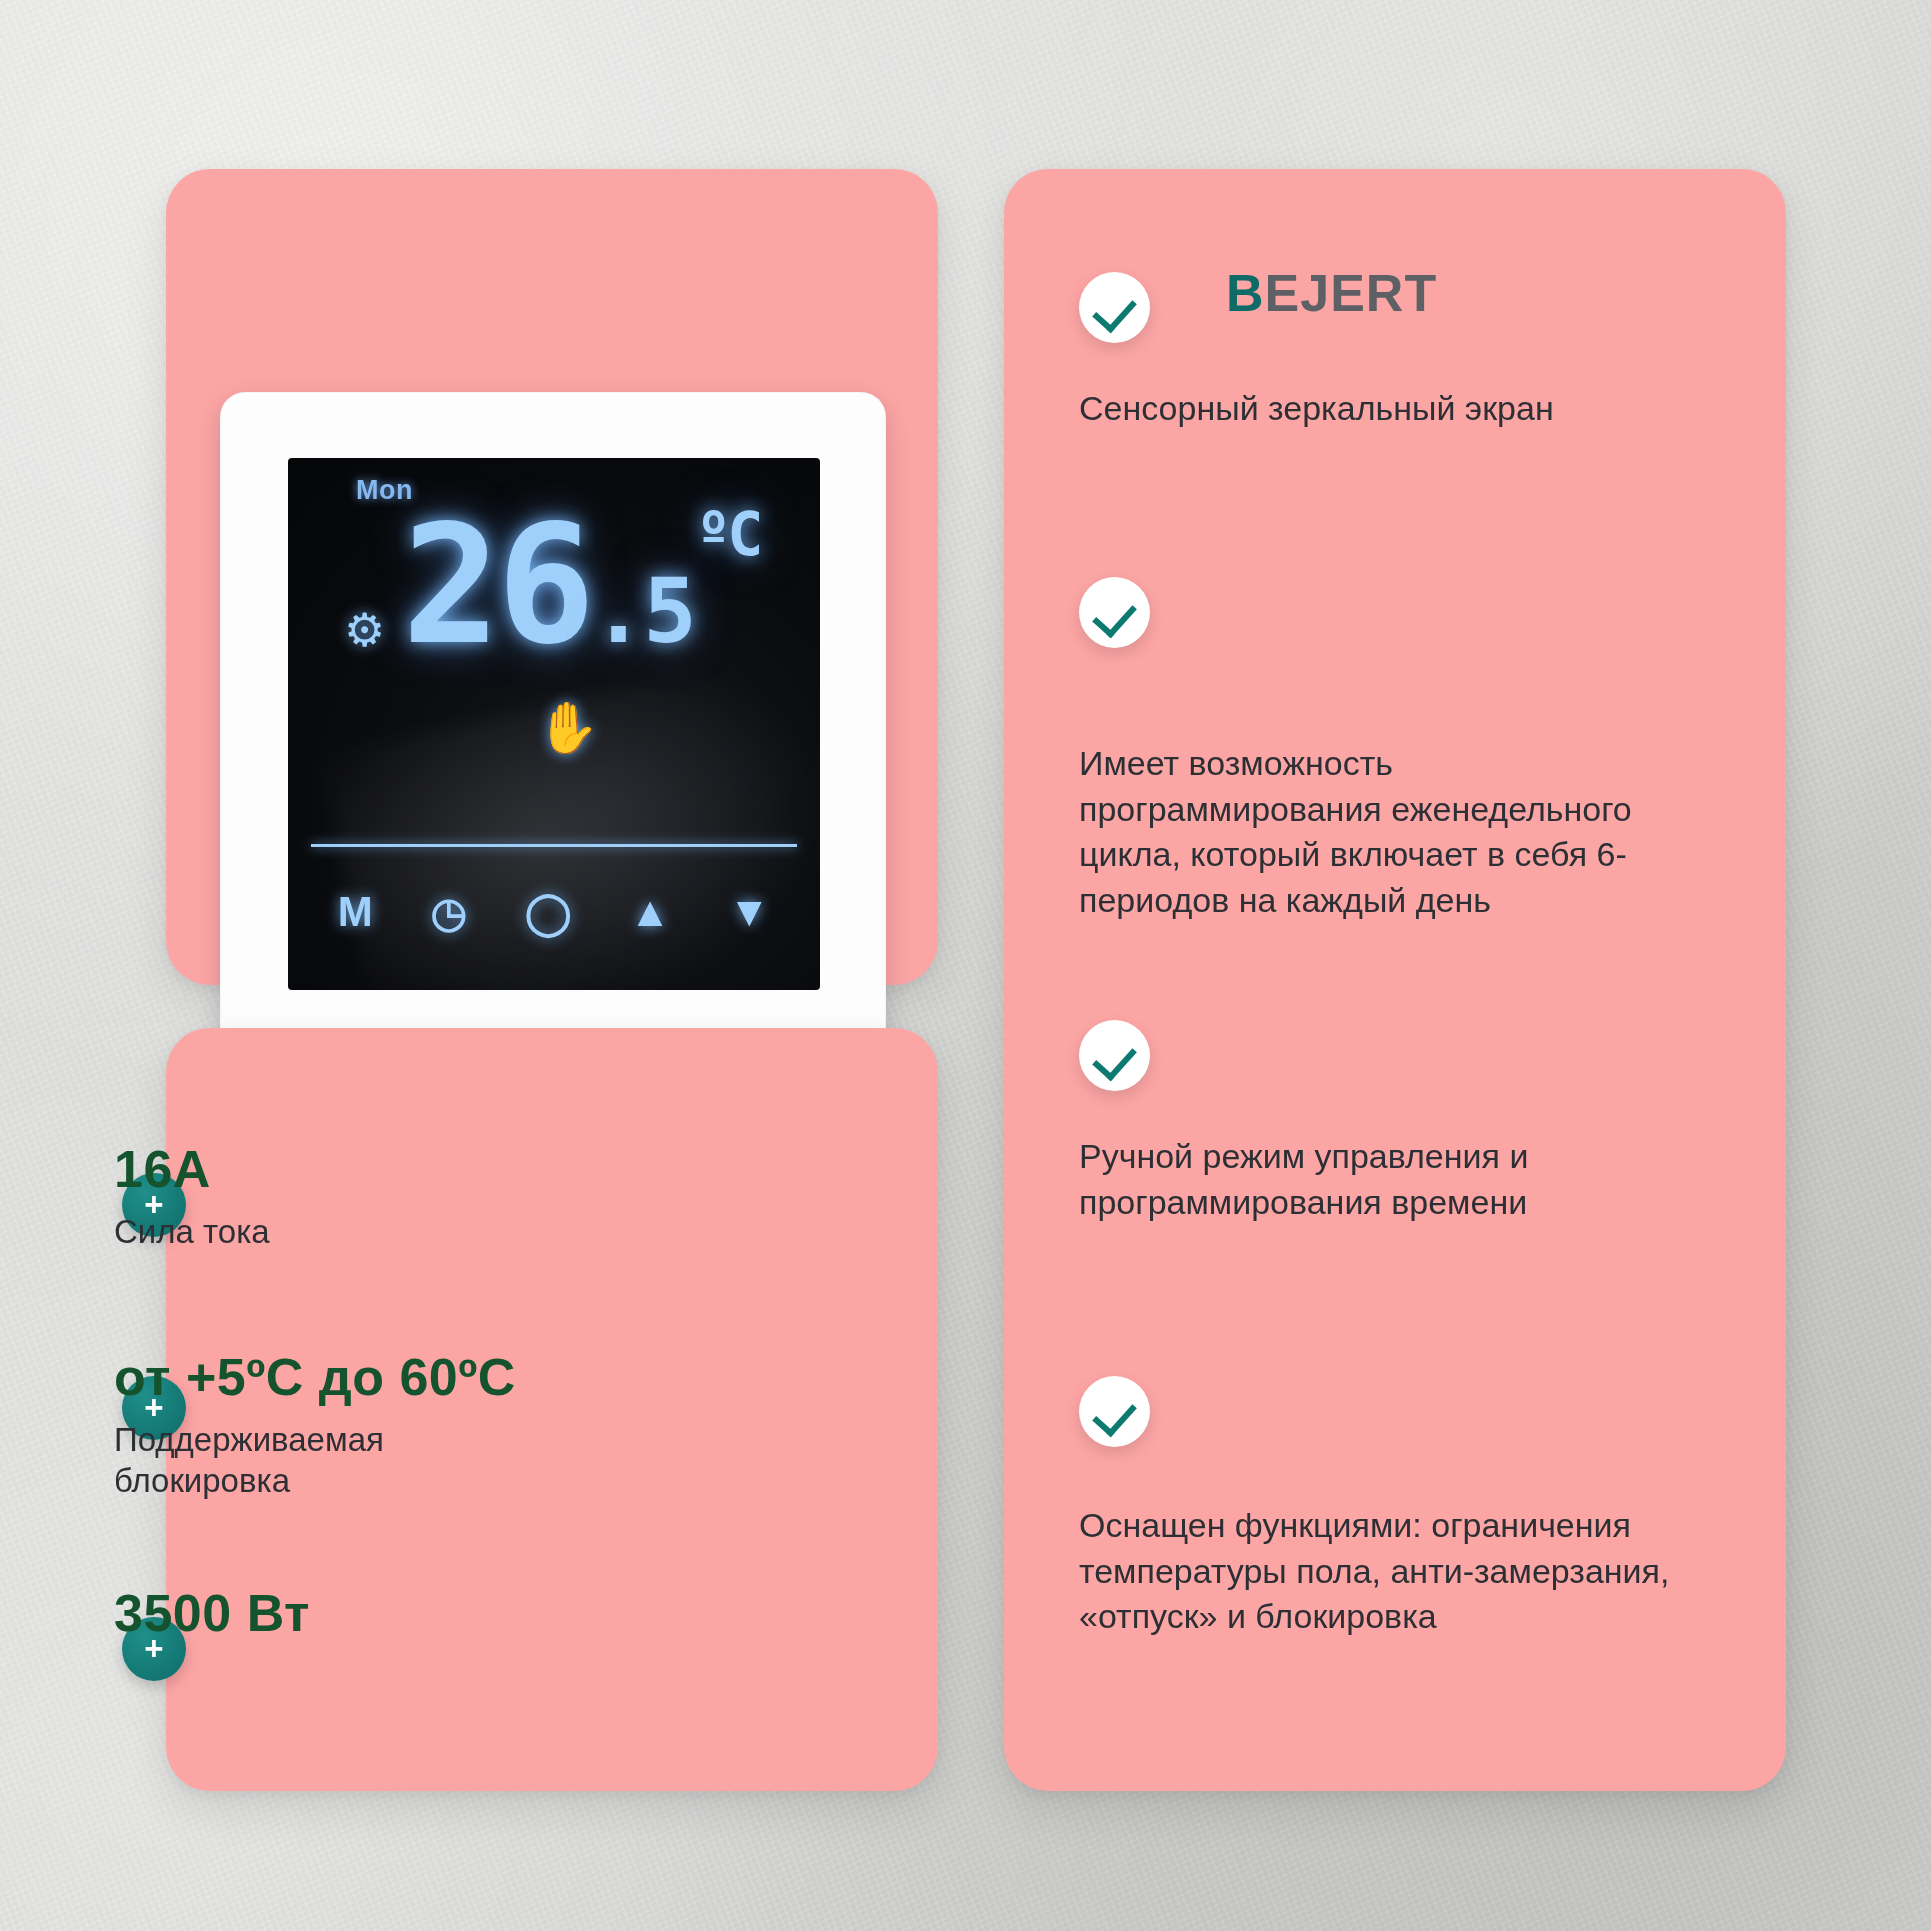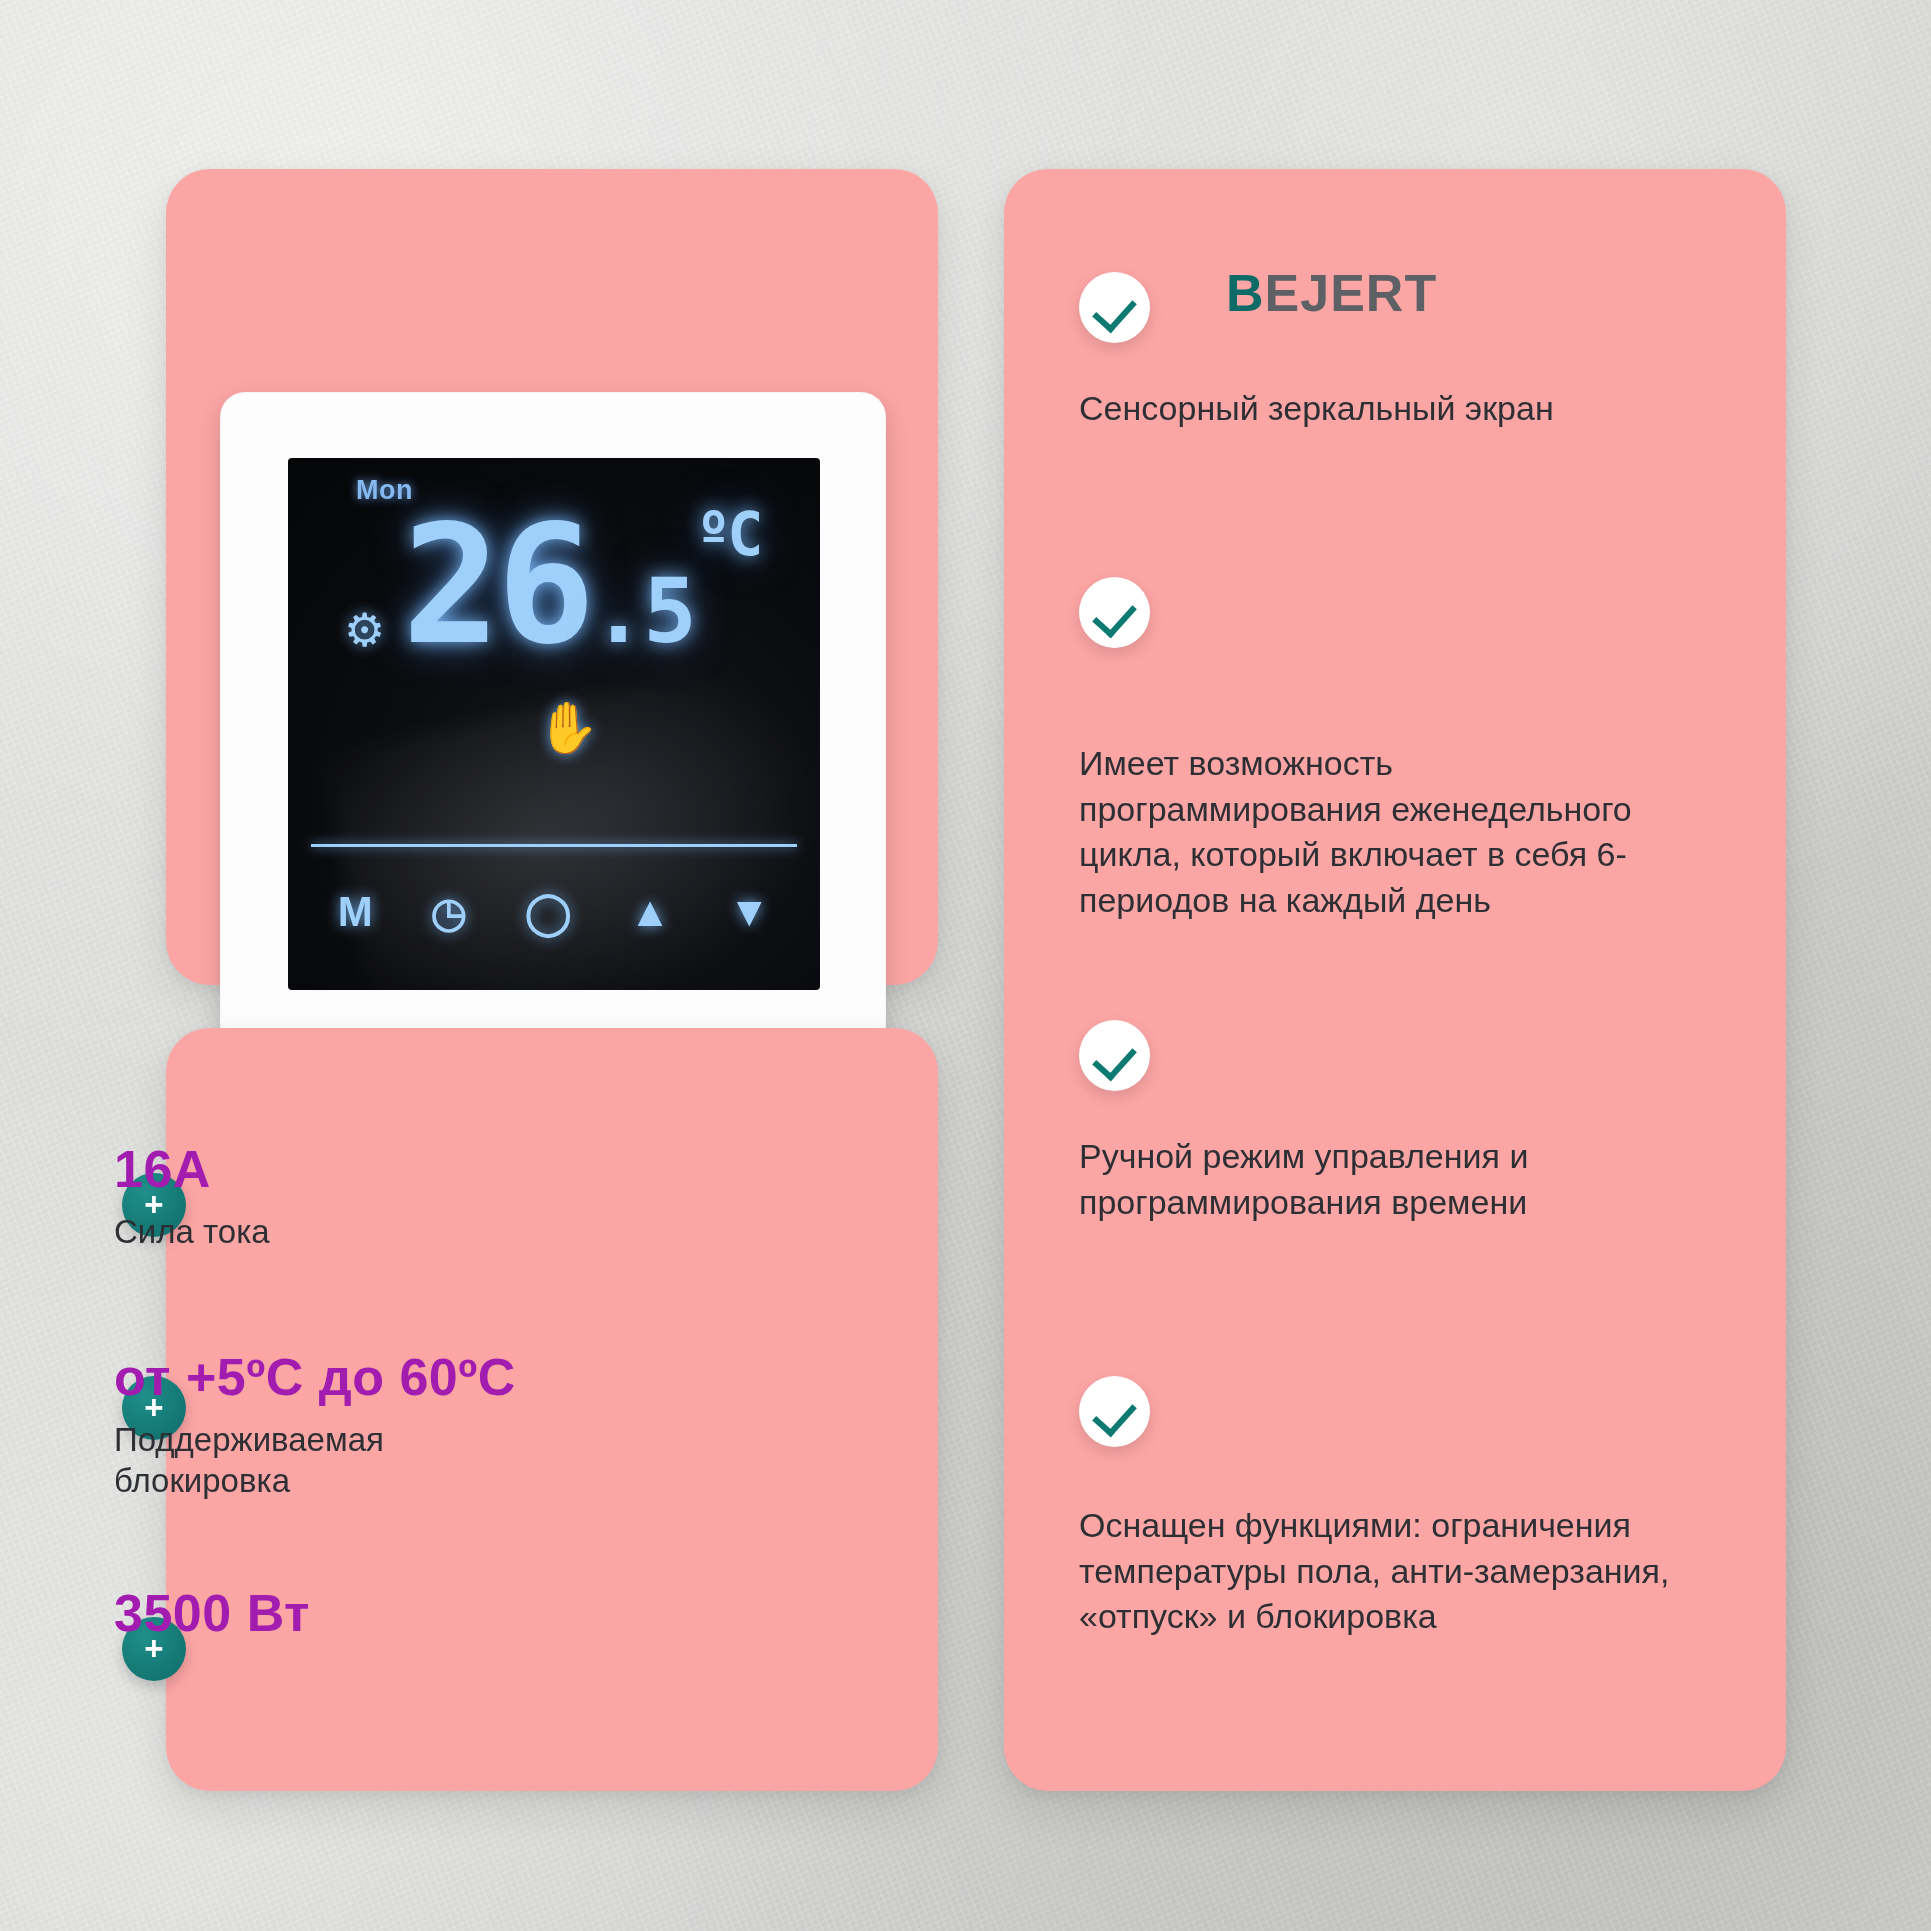--- a/index.html
+++ b/index.html
@@ -93,21 +93,21 @@
     position:absolute;left:0;right:0;top:401px;height:106px;
     display:flex;align-items:center;justify-content:space-around;padding:0 21px;
     color:#9fd0fb;font-size:42px;font-weight:700;
     text-shadow:0 0 13.5px rgba(125,190,255,.85);
   }
   .lcd .keys span{display:inline-block;}
 
   
   #specs-card{left:166px;top:1028px;width:772px;height:763px;}
   .spec{position:absolute;left:114px;}
-  .spec .value{font-size:52px;font-weight:700;color:#a21caf;letter-spacing:0.5px;}
+  .spec .value{font-size:52px;font-weight:700;color:#14532d;letter-spacing:0.5px;}
   .spec .label{font-size:33px;color:#2c2f34;margin-top:11.6px;line-height:1.25;font-weight:400;}
   #spec-0{top:1139px;}
   #spec-1{top:1347px;}
   #spec-2{top:1583px;}
   .plus-badge{
     position:absolute;left:122px;width:64px;height:64px;border-radius:50%;
     background:radial-gradient(circle at 35% 30%,#1f8f8a,#0f6b68);
     color:#fff;font-size:33px;font-weight:700;line-height:64px;text-align:center;
     box-shadow:0 5.8px 13.5px rgba(0,0,0,.18);
   }

